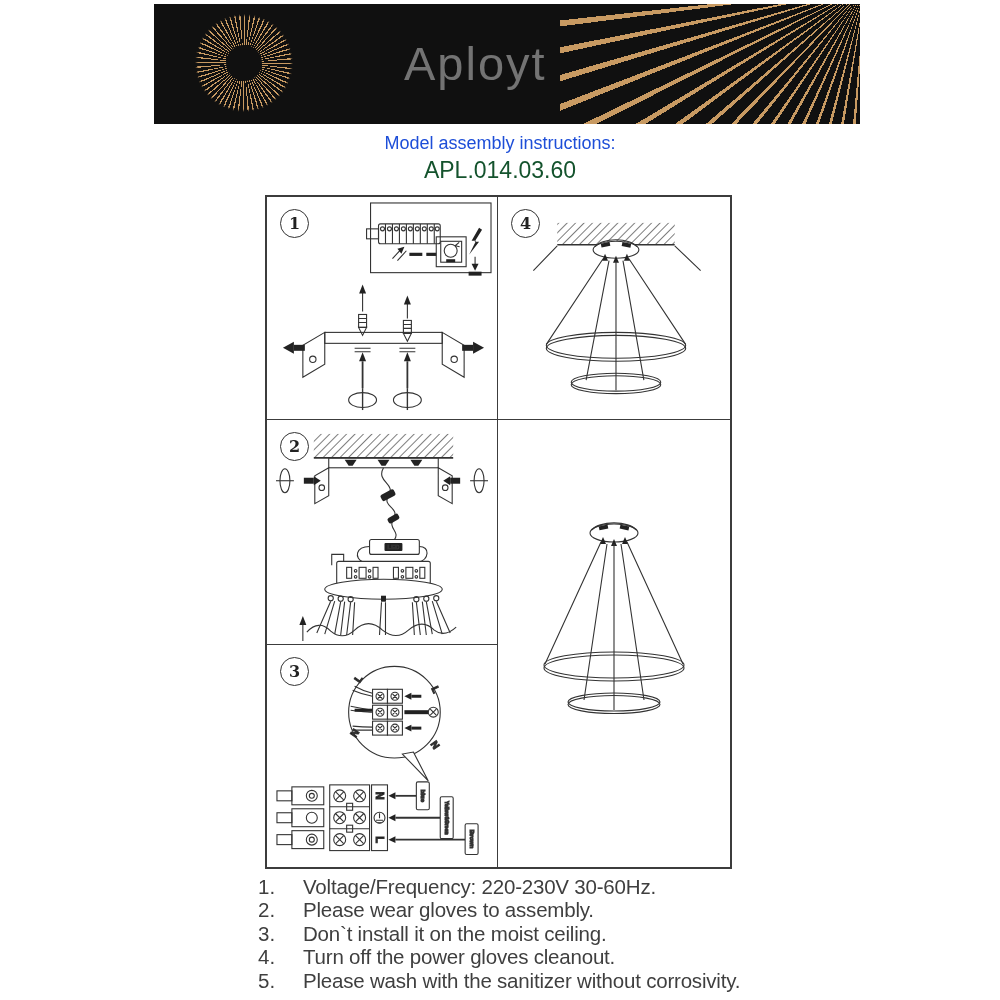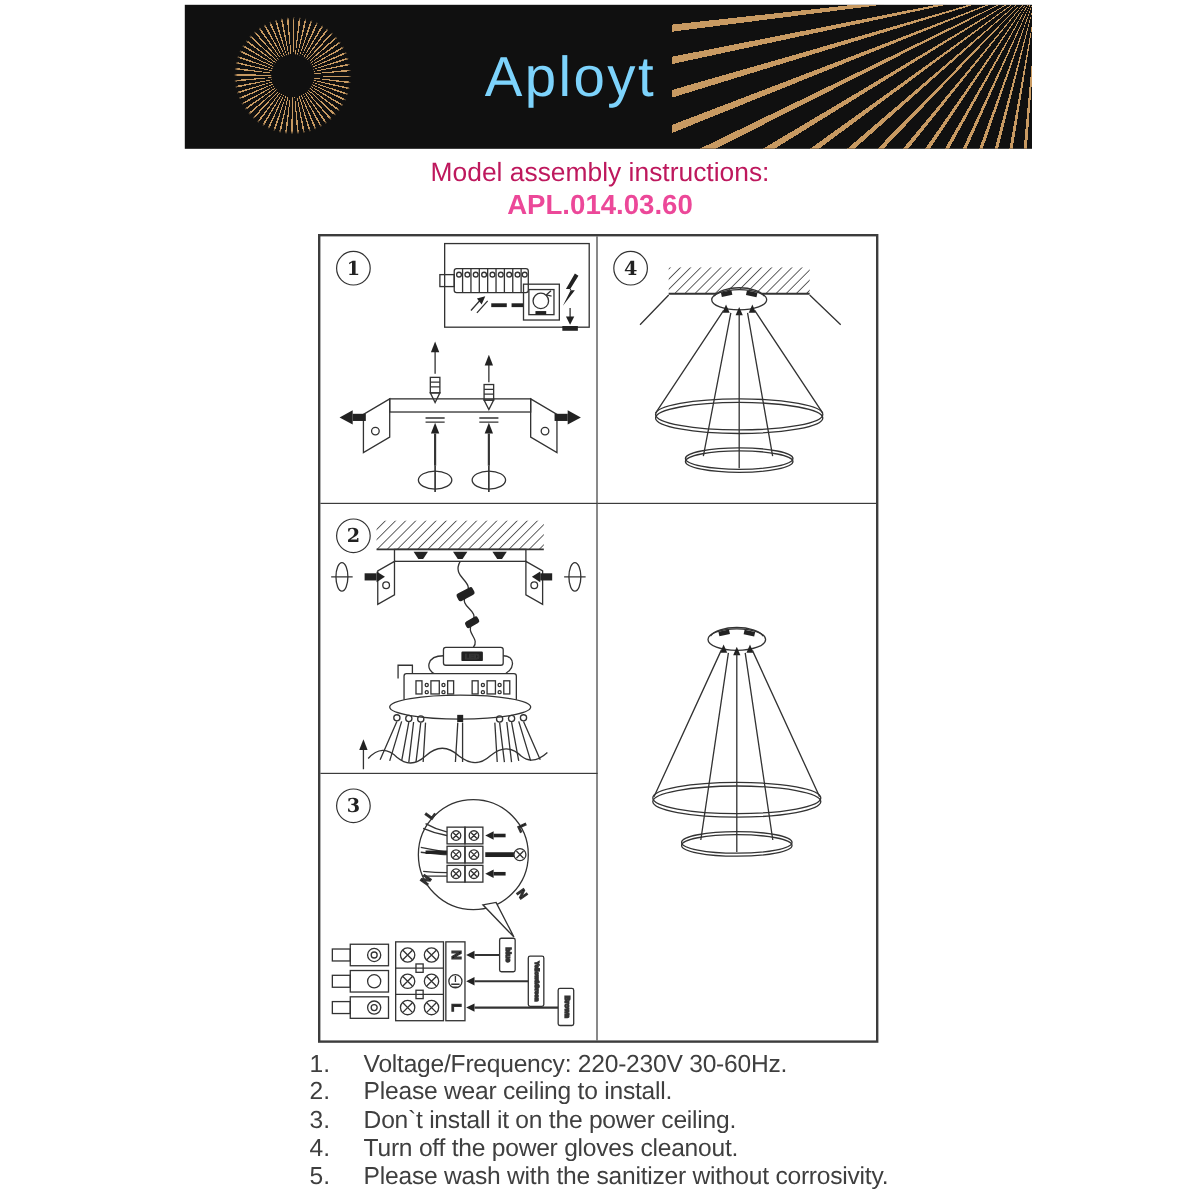--- a/index.html
+++ b/index.html
@@ -17,31 +17,31 @@
     background:repeating-conic-gradient(#c89a62 0deg 1.7deg, transparent 1.7deg 6deg);
     -webkit-mask:radial-gradient(circle, transparent 0 15px, #000 17px 46px, transparent 49px);
     mask:radial-gradient(circle, transparent 0 15px, #000 17px 46px, transparent 49px);
   }
   .sunburst-core{
     position:absolute;left:72px;top:41px;width:36px;height:36px;border-radius:50%;
     background:#101010;
   }
   .brand{
     position:absolute;left:250px;top:32px;
-    font-size:47px;font-weight:400;letter-spacing:2px;color:#7dd3fc;
+    font-size:47px;font-weight:400;letter-spacing:2px;color:#737373;
   }
   .rays{
     position:absolute;right:0;top:0;width:300px;height:120px;
     background:repeating-conic-gradient(from 150deg at 102% -14%,
        #c89a62 0deg 1.1deg, transparent 1.1deg 4.9deg);
   }
   
   .title{position:absolute;left:0;top:130px;width:1000px;text-align:center;line-height:27px;}
-  .title .t1{font-size:22px;color:#be185d;}
-  .title .t2{font-size:23px;color:#ec4899;font-weight:bold;}
+  .title .t1{font-size:18px;color:#1d4ed8;}
+  .title .t2{font-size:23px;color:#14532d;}
   
   .grid{
     position:absolute;left:265px;top:195px;width:463px;height:670px;
     border:2px solid #3c3c3c;display:grid;
     grid-template-columns:231px 1fr;grid-template-rows:223px 225px 1fr;
     background:#fff;
   }
   .cell{position:relative;}
   .cell.br{border-right:1.5px solid #3c3c3c;}
   .cell.bb{border-bottom:1.5px solid #3c3c3c;}
@@ -373,25 +373,25 @@
 
 </div>
 
 <div class="list">
   <div class="row">
     <span class="num">1.</span>
     <span class="txt">Voltage/Frequency: 220-230V 30-60Hz.</span>
   </div>
   <div class="row">
     <span class="num">2.</span>
-    <span class="txt">Please wear ceiling to install.</span>
+    <span class="txt">Please wear gloves to assembly.</span>
   </div>
   <div class="row">
     <span class="num">3.</span>
-    <span class="txt">Don`t install it on the power ceiling.</span>
+    <span class="txt">Don`t install it on the moist ceiling.</span>
   </div>
   <div class="row">
     <span class="num">4.</span>
     <span class="txt">Turn off the power gloves cleanout.</span>
   </div>
   <div class="row">
     <span class="num">5.</span>
     <span class="txt">Please wash with the sanitizer without corrosivity.</span>
   </div>
 </div>

